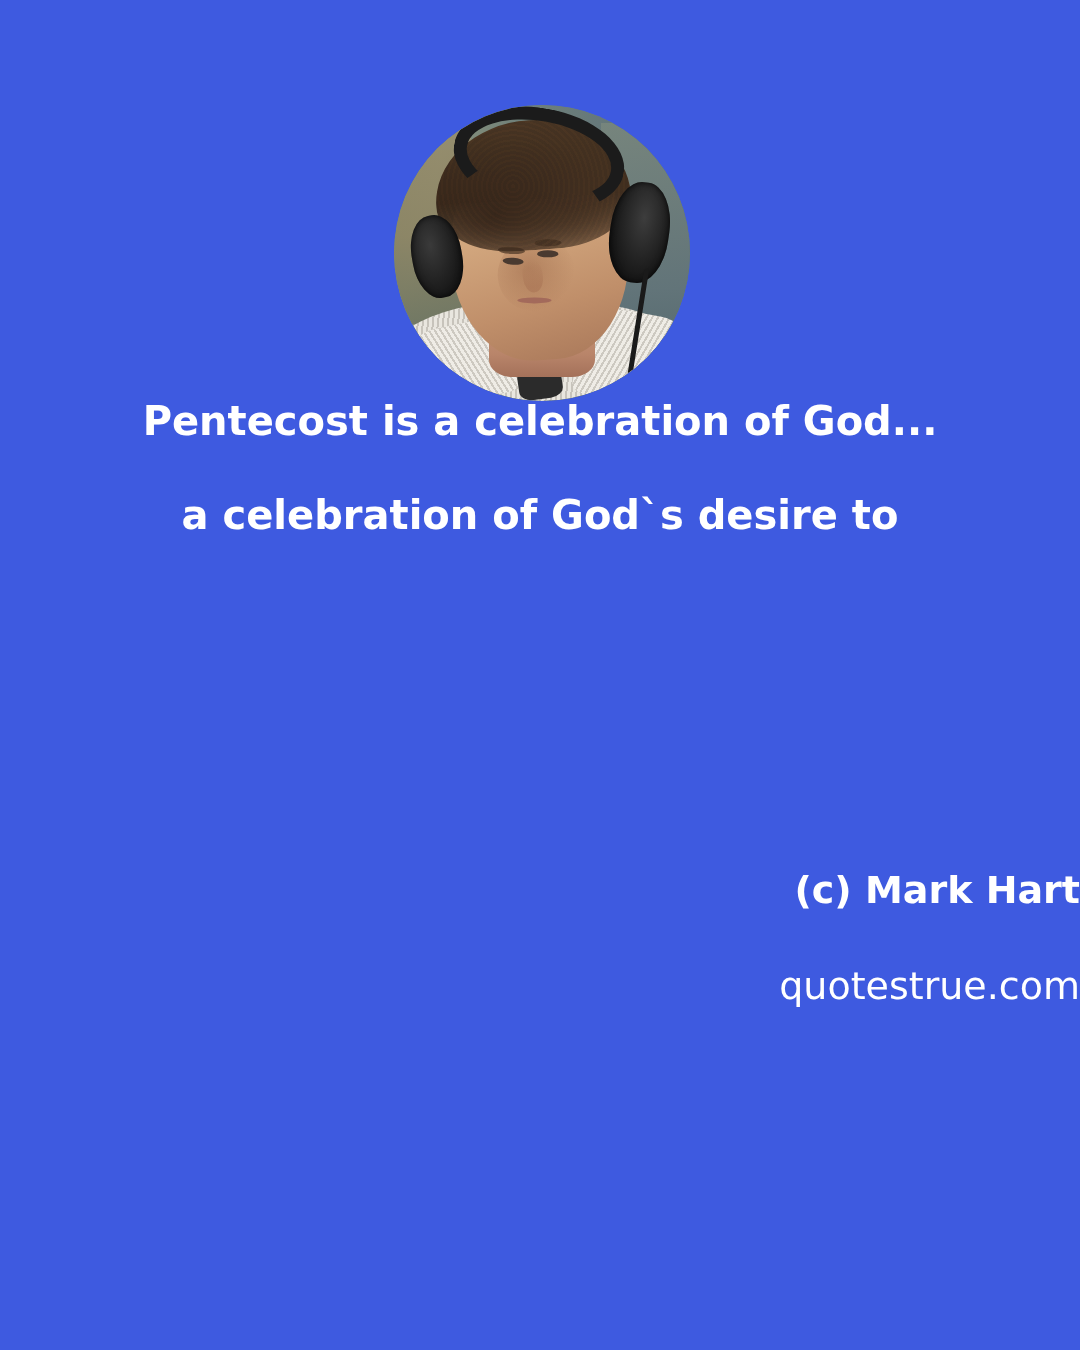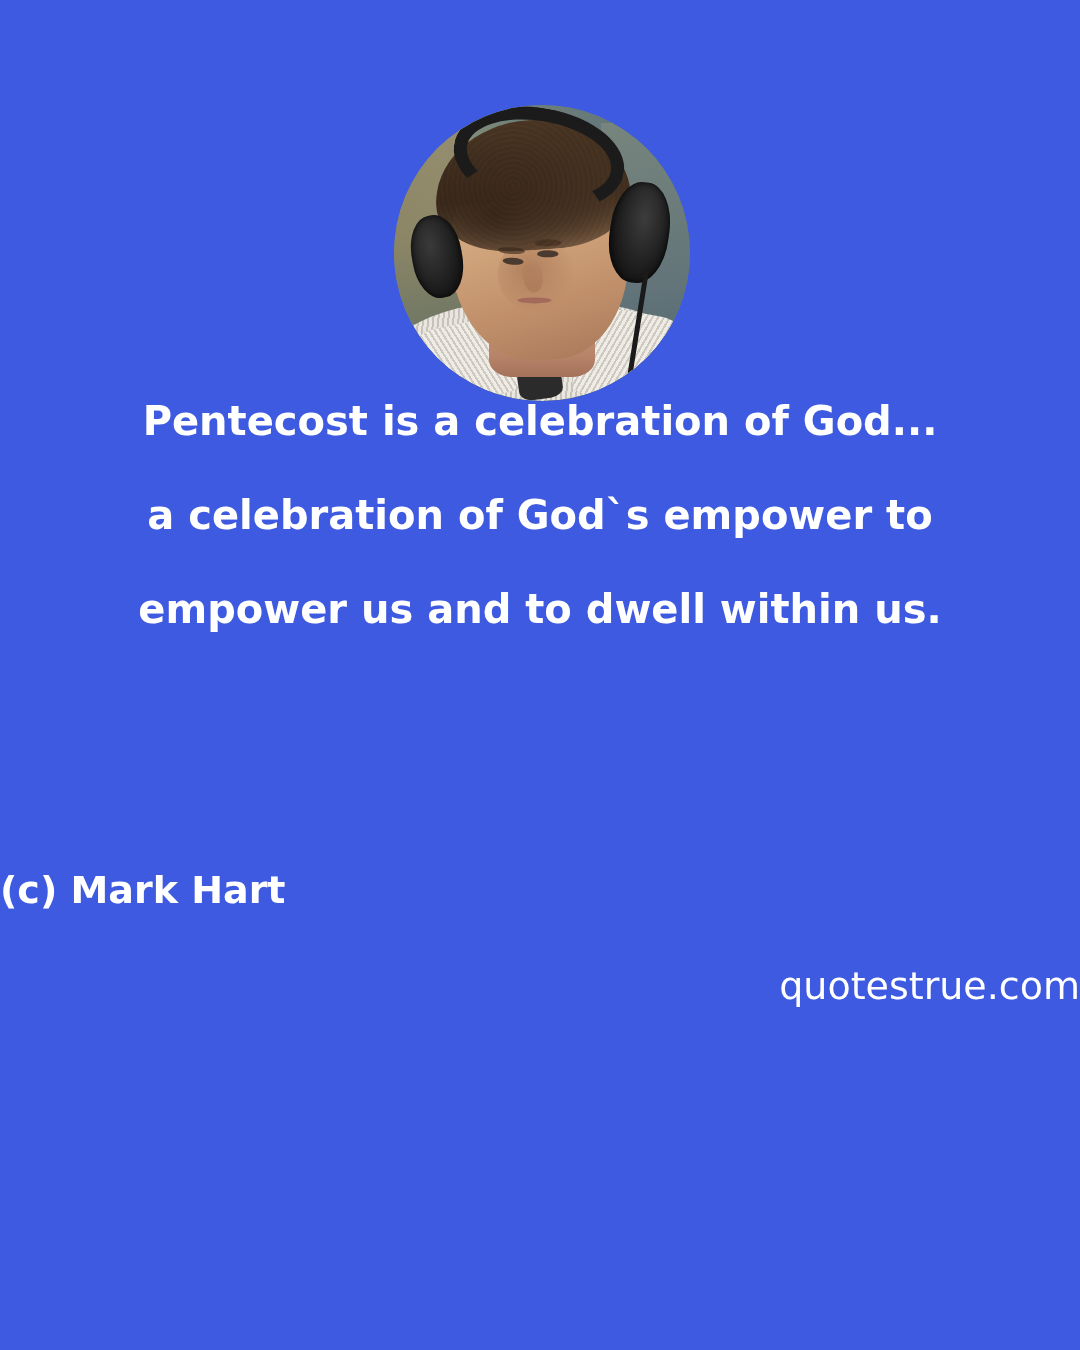--- a/index.html
+++ b/index.html
@@ -303,21 +303,21 @@
   .quote .qline {
     display: block;
     white-space: nowrap;
   }
 
   .attribution {
     position: absolute;
     left: 0;
     top: 862px;
     width: 1080px;
-    text-align: left;
+    text-align: right;
     color: #ffffff;
     font-family: "DejaVu Sans", sans-serif;
     font-weight: bold;
     font-size: 38px;
     line-height: 56px;
   }
 
   .source {
     position: absolute;
     left: 0;
@@ -363,21 +363,20 @@
 
       <div class="hp-band"></div>
       <div class="hp-cup-l"></div>
       <div class="hp-cup-r"></div>
       <div class="hp-cable"></div>
     </div>
   </div>
 
   <div class="quote">
     <span class="qline">Pentecost is a celebration of God...</span>
-    <span class="qline">a celebration of God`s empower to</span>
-    <span class="qline">empower us and to dwell within us.</span>
+    <span class="qline">a celebration of God`s desire to</span>
   </div>
 
   <div class="attribution">(c) Mark Hart</div>
 
   <div class="source">quotestrue.com</div>
 
 </div>
 
 </body></html>

